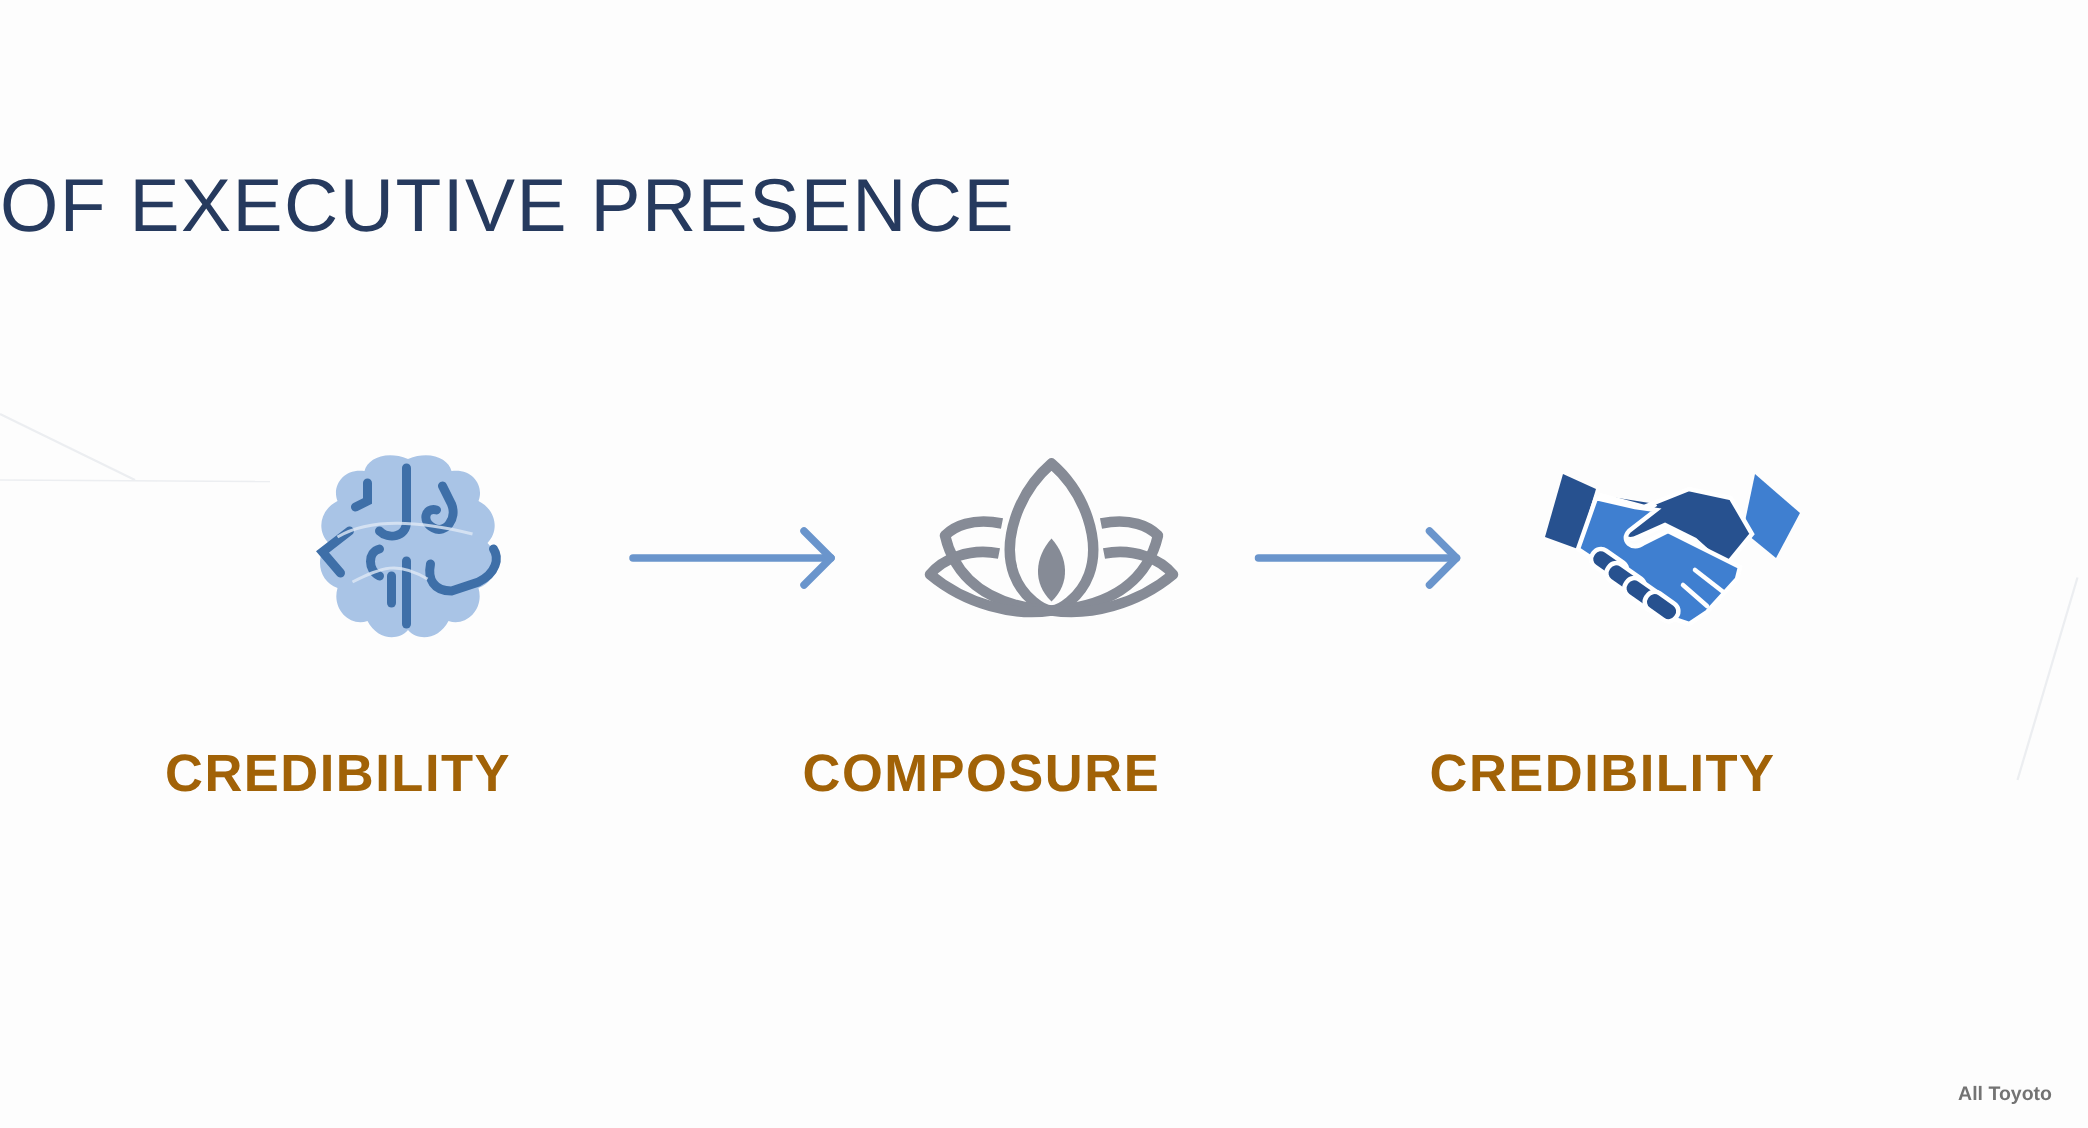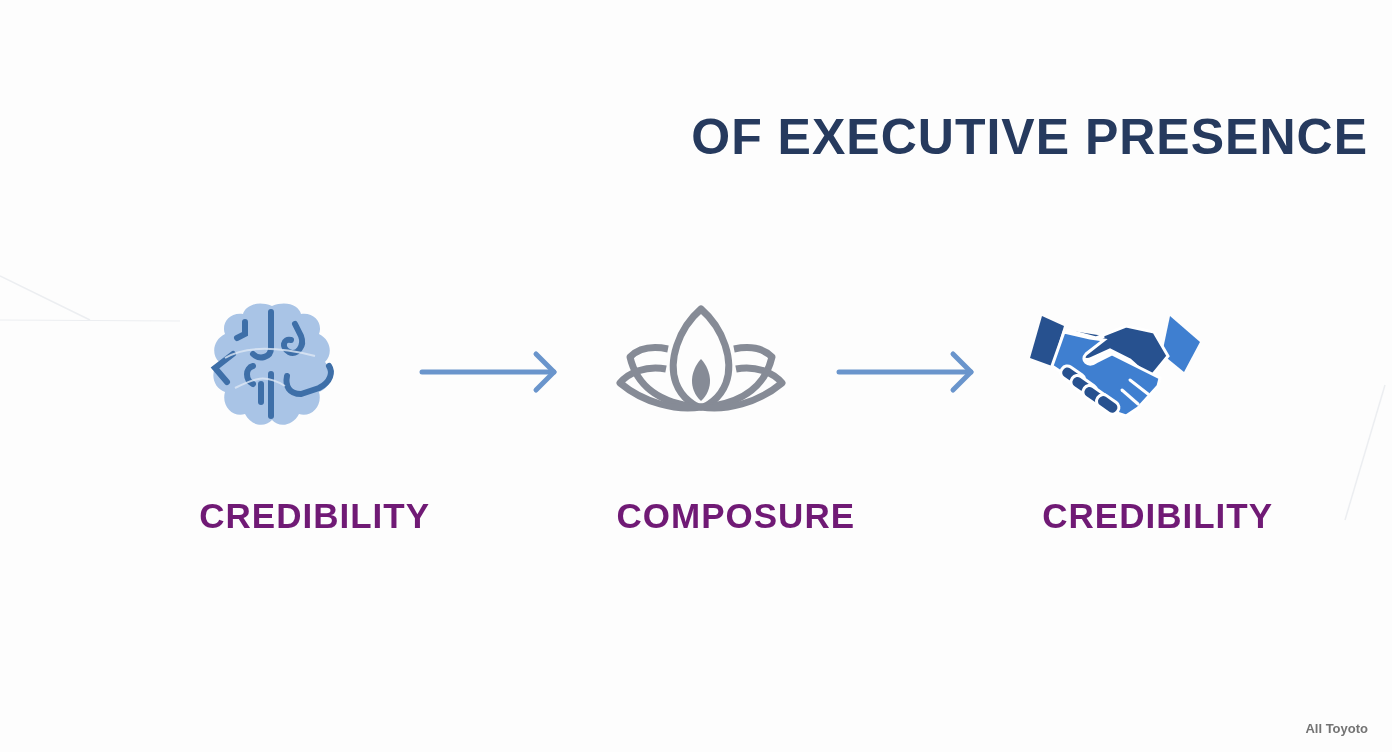--- a/index.html
+++ b/index.html
@@ -1,19 +1,19 @@
 <!DOCTYPE html>
 <html><head>
 <meta charset="utf-8">
 <style>
   html, body { margin:0; padding:0; }
   body { width:1392px; height:752px; background:#fdfdfd; position:relative; overflow:hidden; font-family:"Liberation Sans", sans-serif; }
-  .title { position:absolute; left:16px; width:1352px; top:108px; text-align:right; font-size:50px; font-weight:bold; color:#263a5e; letter-spacing:1px; }
+  .title { position:absolute; left:0; width:1352px; top:108px; text-align:left; font-size:50px; font-weight:normal; color:#263a5e; letter-spacing:1px; }
   .icon { position:absolute; }
-  .label { position:absolute; top:496px; font-size:35px; font-weight:bold; color:#701a75; text-align:right; width:320px; letter-spacing:1px; }
+  .label { position:absolute; top:496px; font-size:35px; font-weight:bold; color:#a16207; text-align:left; width:320px; letter-spacing:1px; }
   .arrow { position:absolute; }
   .footer { position:absolute; right:24px; bottom:16px; font-size:13px; color:#737373; font-weight:bold;text-align:right; }
   .deco { position:absolute; }
 </style>
 </head>
 <body>
 
 <svg class="deco" width="1392" height="752" style="left:0;top:0;">
   <line x1="0" y1="276" x2="90" y2="320" stroke="#eceef1" stroke-width="1.5"></line>
   <line x1="0" y1="320" x2="180" y2="321" stroke="#eceef1" stroke-width="1"></line>

